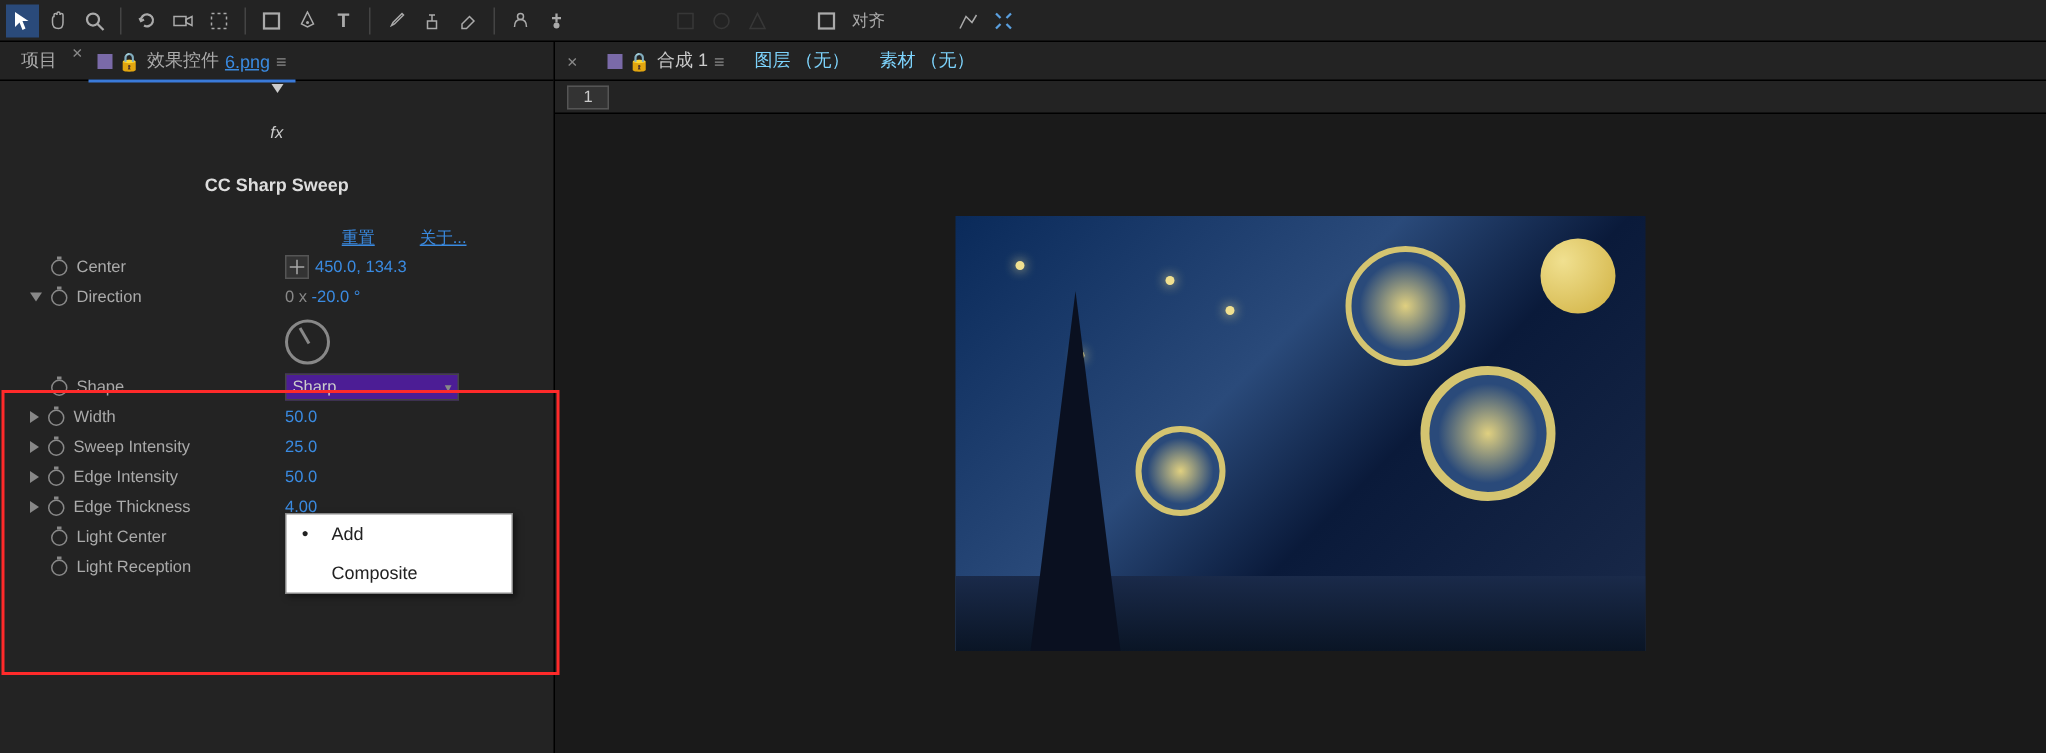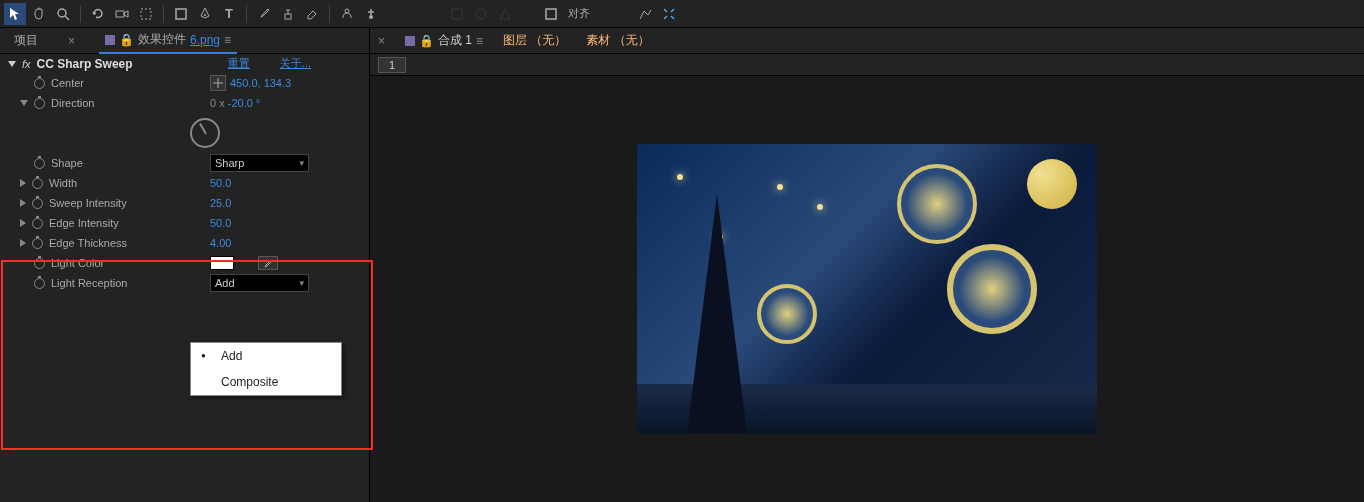--- a/index.html
+++ b/index.html
@@ -8,68 +8,68 @@
   .toolbar { height: 28px; background: #232323; display: flex; align-items: center; padding: 0 4px; gap: 2px; border-bottom: 1px solid #000; }
   .tool-btn { width: 22px; height: 22px; display: flex; align-items: center; justify-content: center; color: #aaa; cursor: pointer; }
   .tool-btn.active { background: #2a4a7a; }
   .tool-sep { width: 1px; height: 18px; background: #444; margin: 0 4px; }
   .tool-label { color: #aaa; font-size: 11px; margin-left: 4px; }
   
   .main { display: flex; height: calc(100% - 28px); }
   
   .left-panel { width: 370px; background: #232323; border-right: 1px solid #000; display: flex; flex-direction: column; position: relative; }
   
-  .tabs { height: 26px; display: flex; align-items: center; padding: 0 8px; gap: 24px; border-bottom: 1px solid #000; }
+  .tabs { height: 26px; display: flex; align-items: flex-start; padding: 0 8px; gap: 4px; border-bottom: 1px solid #000; }
   .tab { color: #aaa; font-size: 12px; padding: 4px 6px; cursor: pointer; display: flex; align-items: center; gap: 4px; }
   .tab.active { border-bottom: 2px solid #3a7ad9; }
   .tab-close { color: #888; font-size: 12px; }
   .lock-icon { color: #888; }
   .link-text { color: #3a8ae0; text-decoration: underline; }
   
   .breadcrumb { padding: 4px 8px; color: #888; font-size: 11px; }
   
-  .effect-header { display: flex; align-items: center; padding: 2px 8px; gap: 6px; }
+  .effect-header { display: flex; align-items: center; padding: 2px 8px; gap: 21px; flex-direction: column; }
   .tri { display: inline-block; width: 0; height: 0; cursor: pointer; }
   .tri-down { border-left: 4px solid transparent; border-right: 4px solid transparent; border-top: 6px solid #ccc; }
   .tri-right { border-top: 4px solid transparent; border-bottom: 4px solid transparent; border-left: 6px solid #888; }
   .fx-icon { font-style: italic; font-size: 11px; color: #ccc; }
   .effect-name { font-weight: bold; color: #ddd; }
   .effect-links { margin-left: auto; display: flex; gap: 30px; padding-right: 50px; }
   .effect-links a { color: #3a8ae0; text-decoration: underline; cursor: pointer; font-size: 11px; }
   
-  .prop-row { display: flex; align-items: center; padding: 2px 0 2px 20px; height: 20px; gap: 20px; }
+  .prop-row { display: flex; align-items: center; padding: 2px 0 2px 20px; height: 20px; }
   .prop-label-area { width: 170px; display: flex; align-items: center; gap: 6px; }
   .prop-label { color: #aaa; font-size: 11px; }
   .stopwatch { width: 11px; height: 11px; border: 1px solid #888; border-radius: 50%; position: relative; cursor: pointer; }
   .stopwatch::before { content: ''; position: absolute; top: -3px; left: 3px; width: 3px; height: 2px; background: #888; }
   .prop-value { color: #3a8ae0; font-size: 11px; cursor: pointer; }
   .prop-value .gray { color: #888; }
   
   .point-widget { display: flex; align-items: center; gap: 4px; }
   .crosshair-btn { width: 16px; height: 16px; border: 1px solid #555; background: #333; display: flex; align-items: center; justify-content: center; cursor: pointer; }
   
   .dial-row { padding-left: 190px; height: 40px; display: flex; align-items: center; }
   .dial { width: 30px; height: 30px; border: 2px solid #888; border-radius: 50%; position: relative; cursor: pointer; }
   .dial::after { content: ''; position: absolute; width: 2px; height: 12px; background: #888; left: 13px; top: 2px; transform-origin: bottom center; transform: rotate(-30deg); }
   
-  .select-box { width: 99px; height: 18px; background: #000000; border: 1px solid #444; color: #ccc; font-size: 11px; padding: 0 4px; display: flex; align-items: center; justify-content: space-between; cursor: pointer; }
+  .select-box { width: 116px; height: 18px; background: #4c1d95; border: 1px solid #444; color: #ccc; font-size: 11px; padding: 0 4px; display: flex; align-items: center; justify-content: space-between; cursor: pointer; }
   .select-arrow { font-size: 9px; color: #888; }
   
   .color-swatch { width: 24px; height: 14px; background: #fff; border: 1px solid #000; cursor: pointer; display: inline-block; vertical-align: middle; margin-right: 4px; }
   .eyedrop-btn { width: 20px; height: 14px; background: #333; border: 1px solid #555; display: inline-flex; align-items: center; justify-content: center; cursor: pointer; vertical-align: middle; }
   
   .red-box { position: absolute; border: 2px solid #ff2a2a; pointer-events: none; left: 1px; top: 232px; width: 372px; height: 190px; z-index: 5; }
   
   .dropdown-menu { position: absolute; left: 190px; top: 314px; width: 152px; background: #fff; border: 1px solid #888; z-index: 10; box-shadow: 2px 2px 4px rgba(0,0,0,0.5); }
   .dropdown-item { padding: 6px 8px 6px 30px; font-size: 12px; color: #222; cursor: pointer; position: relative; }
   .dropdown-item.selected::before { content: '●'; position: absolute; left: 10px; font-size: 8px; color: #222; top: 8px; }
   
   .right-panel { flex: 1; background: #1a1a1a; display: flex; flex-direction: column; }
   .right-tabs { height: 26px; display: flex; align-items: center; padding: 0 8px; gap: 20px; border-bottom: 1px solid #000; background: #232323; }
-  .rt-item { color: #fdba74; font-size: 12px; display: flex; align-items: center; gap: 4px; }
+  .rt-item { color: #7dd3fc; font-size: 12px; display: flex; align-items: center; gap: 4px; }
   .rt-item.active { color: #ccc; }
   .sq-icon { width: 10px; height: 10px; background: #7a6aa8; display: inline-block; }
   
   .subheader { height: 22px; background: #232323; display: flex; align-items: center; padding: 0 8px; border-bottom: 1px solid #000; }
   .frame-btn { background: #333; border: 1px solid #555; color: #ccc; font-size: 11px; padding: 1px 10px; cursor: pointer; }
   
   .viewer { flex: 1; background: #1a1a1a; display: flex; align-items: center; justify-content: center; overflow: hidden; }
   .canvas { width: 460px; height: 290px; background: linear-gradient(135deg, #0a2a5a 0%, #1a3a6a 20%, #2a4a7a 40%, #0a1a3a 60%, #1a2a4a 100%); position: relative; overflow: hidden; }
   .swirl { position: absolute; border-radius: 50%; border: 4px solid #d4c470; background: radial-gradient(circle, #e0d080 0%, #2a4a7a 60%); }
   .s1 { width: 80px; height: 80px; top: 20px; left: 260px; }
@@ -303,21 +303,21 @@
         <span class="stopwatch"></span>
         <span class="prop-label">Edge Thickness</span>
       </div>
       <span class="prop-value">4.00</span>
     </div>
 
     <div class="prop-row">
       <div class="prop-label-area">
         <span style="width:8px"></span>
         <span class="stopwatch"></span>
-        <span class="prop-label">Light Color</span>
+        <span class="prop-label">Light Center</span>
       </div>
       <span class="color-swatch"></span>
       <span class="eyedrop-btn">
           <svg width="10" height="10">
             <path d="M8 2 L9 3 L4 8 L2 9 L3 7 Z" fill="none" stroke="#aaa"></path>
           </svg>
         </span>
     </div>
 
     <div class="prop-row">

